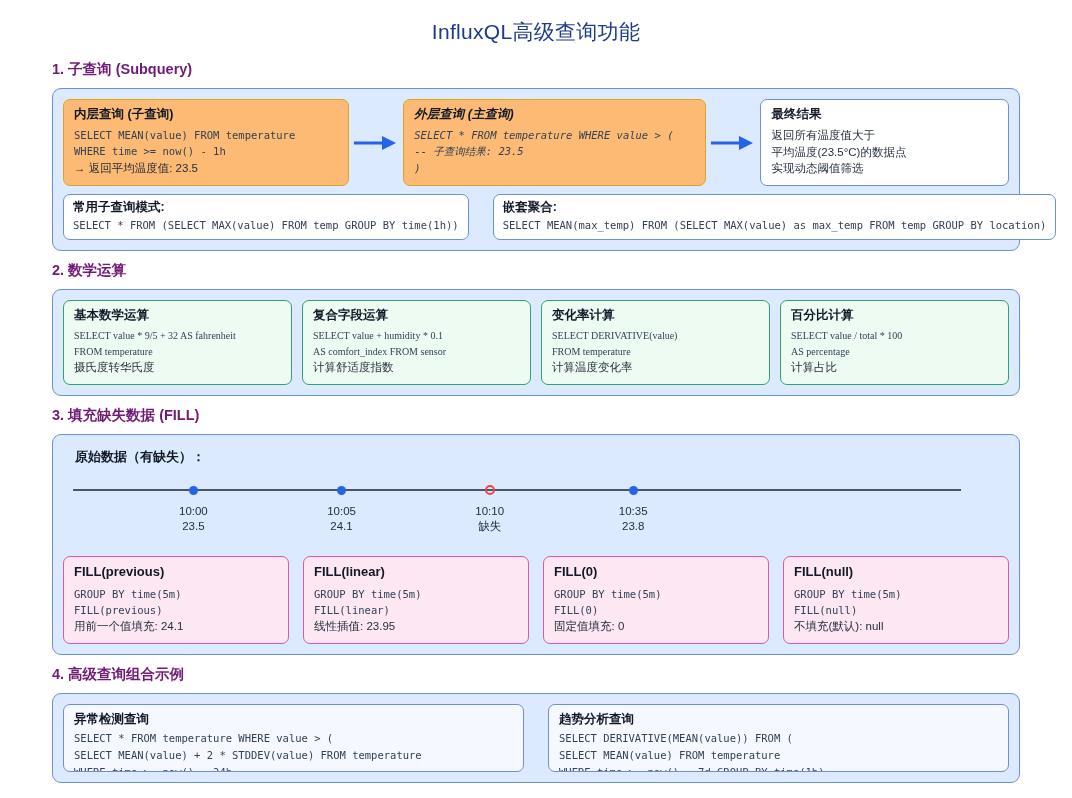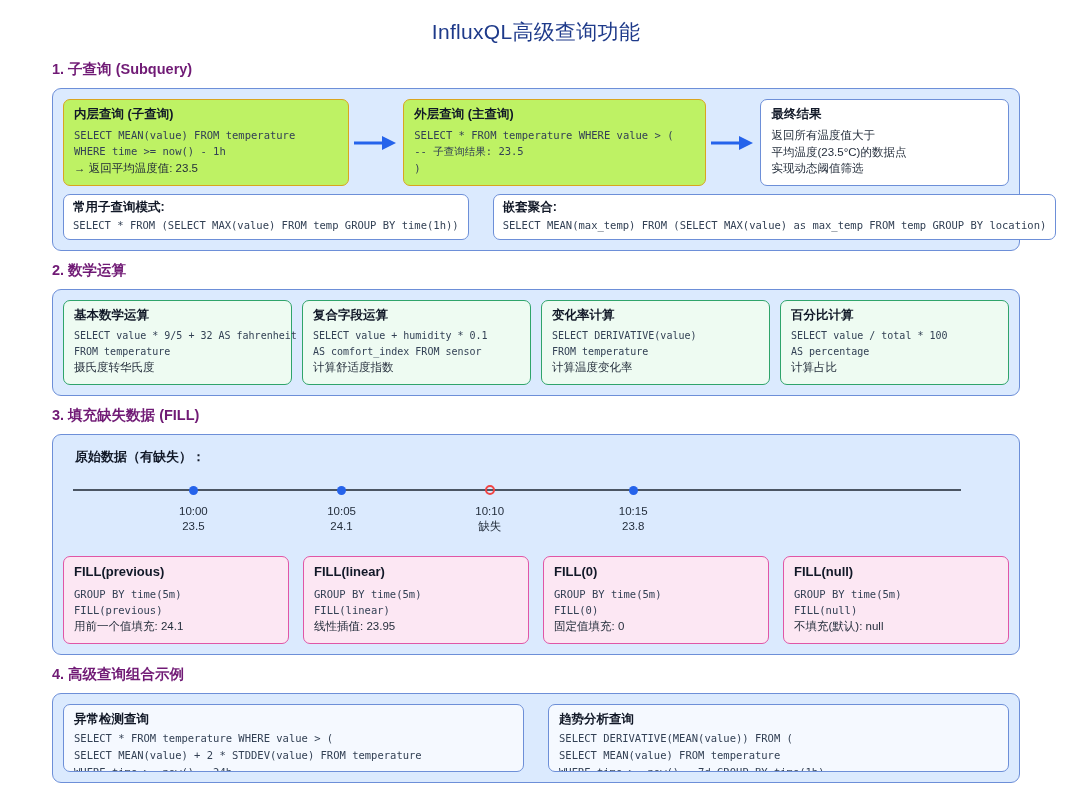--- a/index.html
+++ b/index.html
@@ -66,46 +66,46 @@
     line-height: 1.55;
     color: #334155;
     white-space: pre;
   }
   .note {
     font-size: 11.5px;
     line-height: 1.45;
     color: #1f2937;
   }
 
-  .card.yellow { background: #bef264; border: 1.5px solid #d9a520; }
+  .card.yellow { background: #fdba74; border: 1.5px solid #d9a520; }
   .card.green  { background: #eefbf2; border: 1.5px solid #2fa46b; }
   .card.pink   { background: #fce7f3; border: 1.5px solid #e056a6; }
   .card.blue   { background: #f5f9ff; border: 1.5px solid #6d8fd8; }
   .card.plain  { background: #ffffff; border: 1.5px solid #6d8fd8; }
 
   
   .s1-top { display: flex; align-items: stretch; }
   .s1-box-inner { width: 288px; }
-  .s1-box-outer { width: 305px; }
+  .s1-box-outer { width: 305px; font-style: italic; }
   .s1-box-final { width: 250px; }
   .arrow {
     width: 54px;
     display: flex;
     align-items: center;
     justify-content: center;
     flex: none;
   }
   .arrow svg { display: block; }
   .s1-bottom { display: flex; gap: 24px; margin-top: 8px; }
   .s1-bottom .card { flex: 1 1 0; padding: 5px 9px 6px 9px; }
   .s1-bottom h4 { margin-bottom: 2px; }
 
   
   .s2 .card { flex: 1 1 0; min-width: 0; }
-  .s2 .code { font-size: 10px; }
+  .s2 .code { font-size: 10px; font-family: Liberation Serif, serif; }
 
   
   .s3-label {
     font-size: 13px;
     font-weight: bold;
     color: #111827;
     margin: 3px 0 0 12px;
   }
   .timeline {
     position: relative;
@@ -281,21 +281,21 @@
         </div>
 
         <div class="tl-point" style="left:45%">
           <div class="dot missing"></div>
           <div class="tl-t">10:10</div>
           <div class="tl-v">缺失</div>
         </div>
 
         <div class="tl-point" style="left:60.5%">
           <div class="dot"></div>
-          <div class="tl-t">10:15</div>
+          <div class="tl-t">10:35</div>
           <div class="tl-v">23.8</div>
         </div>
       </div>
 
       <div class="s3-cards">
 
         <div class="card pink">
           <h4>FILL(previous)</h4>
           <div class="code">GROUP BY time(5m)
 FILL(previous)</div>

